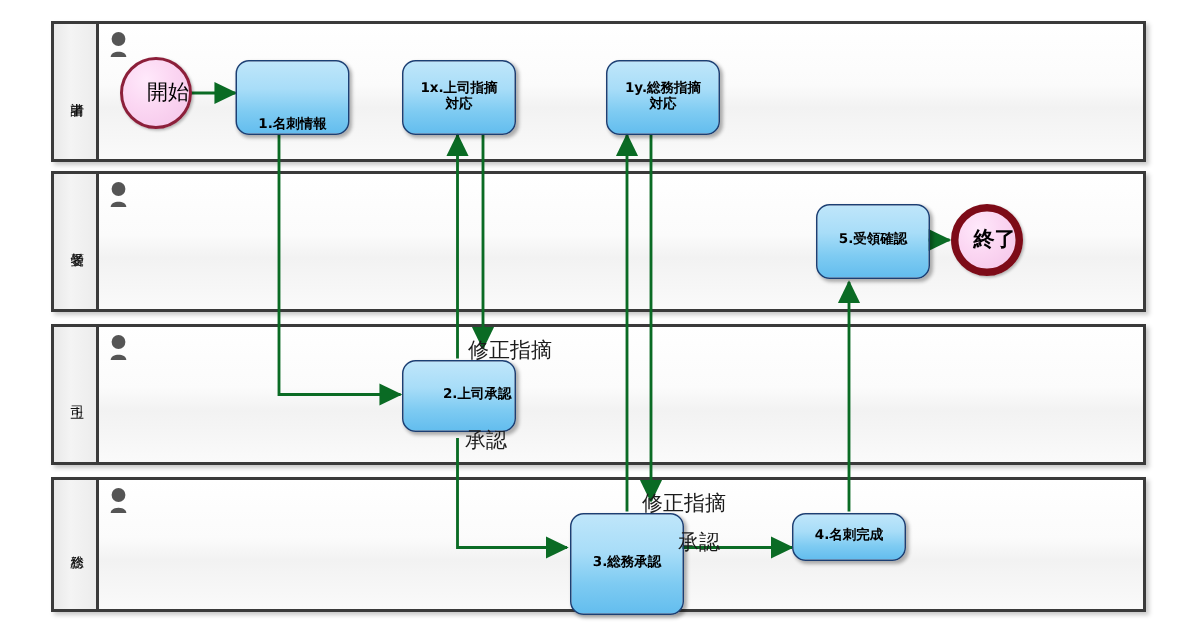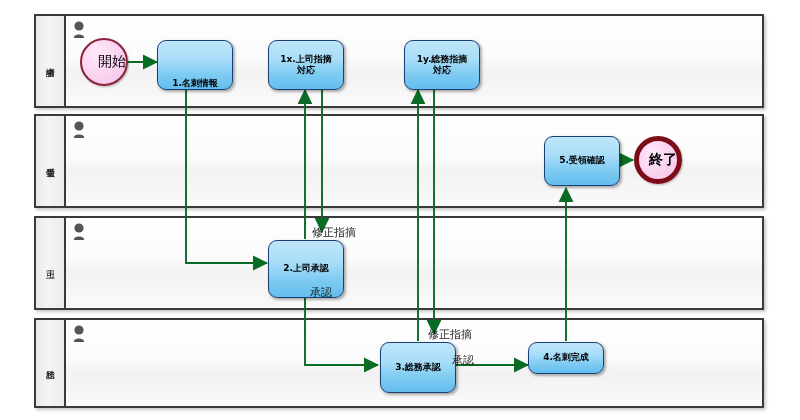--- a/index.html
+++ b/index.html
@@ -99,21 +99,21 @@
   }
   .evt-end {
     border: 5px solid #7d0b18;
     box-shadow: 1px 1px 2px rgba(0,0,0,0.28);
     font-weight: bold;
   }
 
   
   .edge-label {
     position: absolute;
-    font-size: 11px;
+    font-size: 14px;
     color: #1b1b1b;
     white-space: nowrap;
     z-index: 7;
   }
 
   svg.edges {
     position: absolute;
     left: 0;
     top: 0;
     width: 800px;
@@ -225,25 +225,25 @@
   </div>
 
   <div class="task" style="left:524px; top:136px; width:76px; height:50px;margin-left:20px;">
     <span>5.受領確認</span>
   </div>
 
   <div class="evt evt-end" style="left:634px; top:136px; width:48px; height:48px;">
     <span>終了</span>
   </div>
 
-  <div class="task" style="left:268px; top:240px; width:76px; height:58px;">
+  <div class="task" style="left:268px; top:240px; width:76px; height:48px;justify-content:flex-end;">
     <span>2.上司承認</span>
   </div>
 
-  <div class="task" style="left:380px; top:342px; width:76px; height:51px;">
+  <div class="task" style="left:380px; top:342px; width:76px; height:68px;">
     <span>3.総務承認</span>
   </div>
 
   <div class="task" style="left:528px; top:342px; width:76px; height:32px;">
     <span>4.名刺完成</span>
   </div>
 
 </div>
 
 </body></html>

